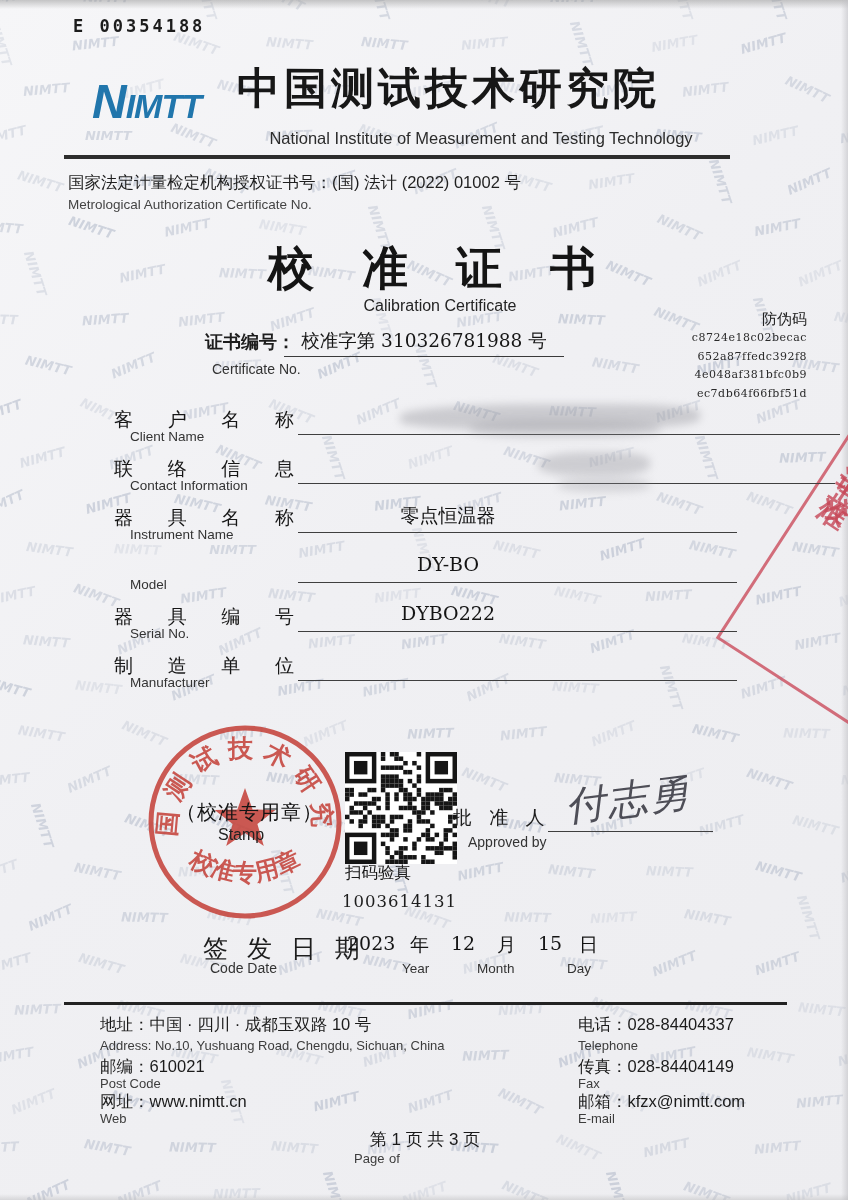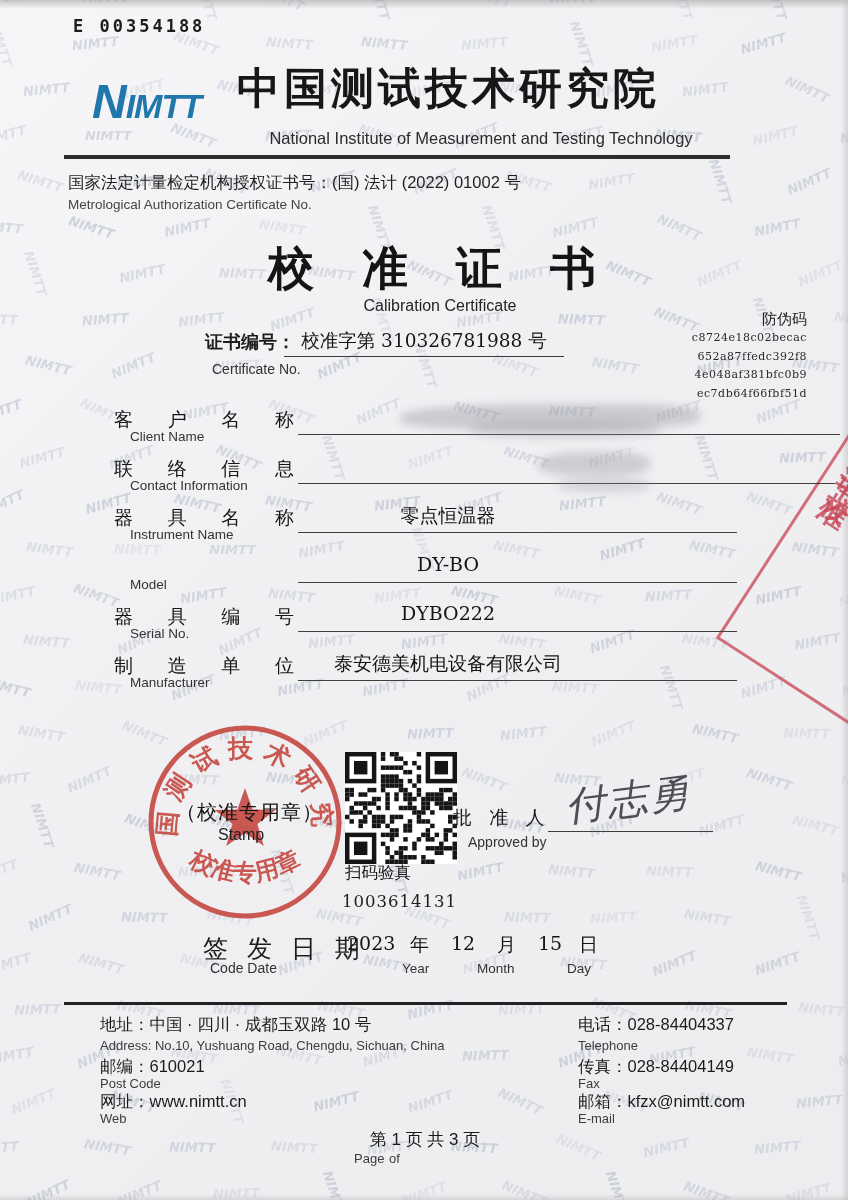--- a/index.html
+++ b/index.html
@@ -422,21 +422,20 @@
   <div class="f-value" style="top:553px">DY-BO</div>
   <div class="f-line" style="left:298px;top:582px;width:439px"></div>
 
   <div class="f-label-cn" style="top:604px">器 具 编 号</div>
   <div class="f-label-en" style="top:626px">Serial No.</div>
   <div class="f-value" style="top:602px">DYBO222</div>
   <div class="f-line" style="left:298px;top:631px;width:439px"></div>
 
   <div class="f-label-cn" style="top:653px">制 造 单 位</div>
   <div class="f-label-en" style="top:675px">Manufacturer</div>
-  <div class="f-value" style="top:651px">泰安德美机电设备有限公司</div>
   <div class="f-line" style="left:298px;top:680px;width:439px"></div>
 
   <svg class="abs" id="stamp-svg" viewBox="0 0 200 200">
     <defs>
       <path id="arcTop" d="M 34,124 A 69,69 0 1 1 166,124"></path>
       <path id="arcBottom" d="M 50,146 Q 100,172 150,146"></path>
     </defs>
     <circle cx="100" cy="100" r="94" fill="none" stroke="#c5443c" stroke-width="5"></circle>
     <text class="ring-text"><textPath href="#arcTop" startOffset="50%" text-anchor="middle">中国测试技术研究院</textPath></text>
     <path d="M100,66 L107.6,87.5 L130.4,88.1 L112.4,102 L118.8,123.9 L100,111 L81.2,123.9 L87.6,102 L69.6,88.1 L92.4,87.5 Z" fill="#c5443c"></path>

